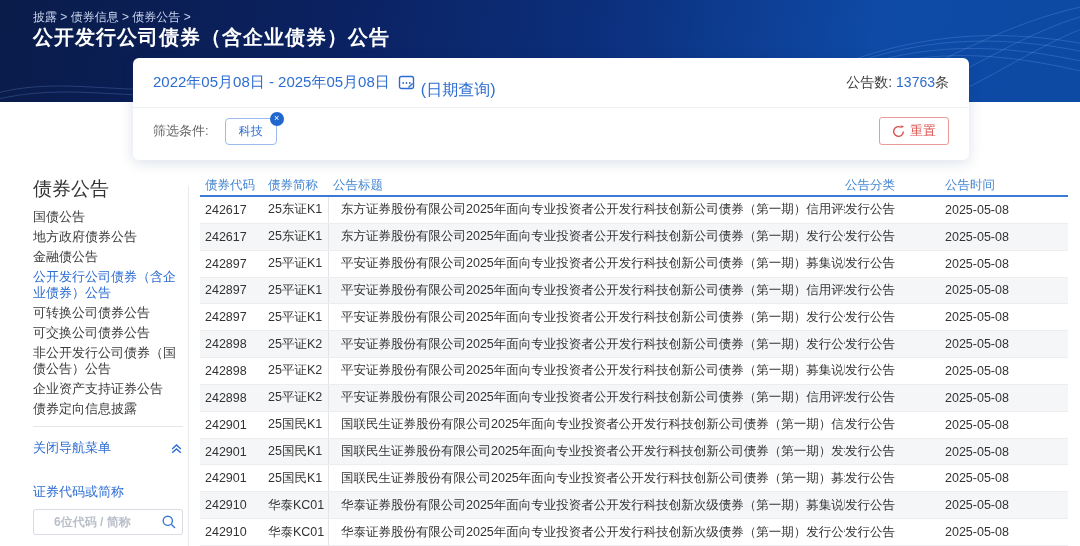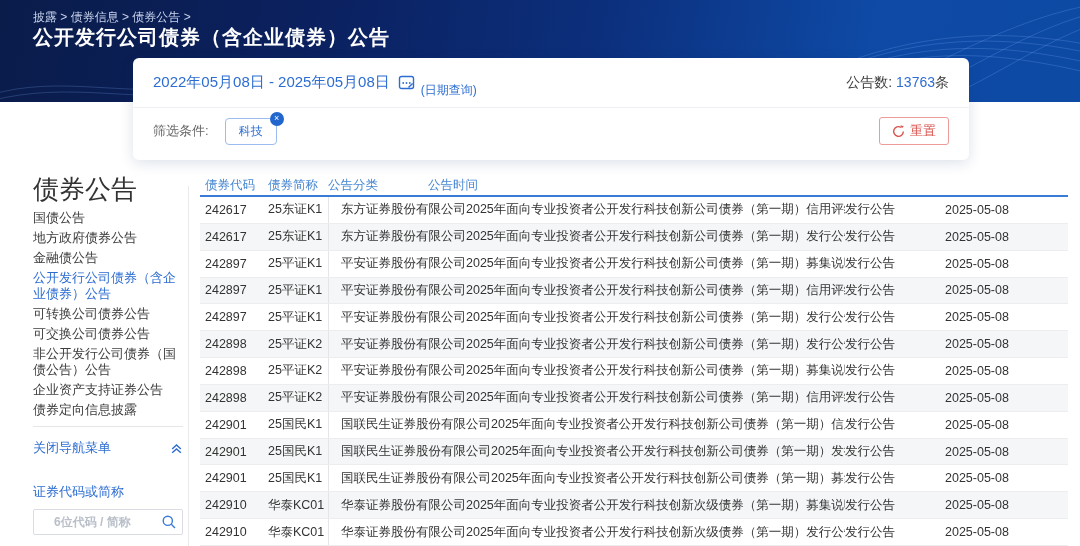--- a/index.html
+++ b/index.html
@@ -13,36 +13,36 @@
   .banner svg.waves { position:absolute; left:0; top:0; }
   .breadcrumb { position:absolute; left:33px; top:9px; font-size:12px; color:#c7d3ec; cursor:pointer;text-align:center; }
   .page-title { position:absolute; left:33px; top:24px; font-size:20px; font-weight:bold; color:#ffffff; letter-spacing:1px; }
 
   
   .filter-card { position:absolute; left:133px; top:58px; width:836px; background:#fff;
     border-radius:6px; box-shadow:0 3px 14px rgba(10,40,100,.14); z-index:5; }
   .date-row { display:flex; align-items:center; height:50px; padding:0 20px; border-bottom:1px solid #eef0f3; }
   .date-range { font-size:15px; color:#2d6dd2; cursor:pointer; }
   .calendar-icon { margin-left:8px; display:inline-flex; cursor:pointer; }
-  .date-hint { margin-left:6px; font-size:12px; color:#2d6dd2;margin-top:16px; }
+  .date-hint { margin-left:6px; font-size:16px; color:#2d6dd2;margin-top:16px; }
   .count-wrap { margin-left:auto; font-size:14px; color:#3c3c3c; }
   .count-num { color:#2d6dd2; }
   .filter-row { display:flex; align-items:center; padding:9px 20px 15px 20px; }
   .filter-label { font-size:13px; color:#666; }
   .tag { position:relative; margin-left:16px; border:1px solid #9cbcf0; color:#2d6dd2;
     background:#fff; font-size:12px; padding:4px 13px; border-radius:4px; cursor:pointer; }
   .tag-close { position:absolute; top:-7px; right:-8px; width:14px; height:14px; border-radius:50%;
     background:#2166cd; color:#fff; font-size:9px; line-height:13px; text-align:center; cursor:pointer; }
   .reset-btn { margin-left:auto; display:flex; align-items:center; gap:5px; background:#fff;
     border:1px solid #ec9a9a; color:#d9534f; font-size:13px; padding:4px 12px; border-radius:3px; cursor:pointer;justify-content:space-between; }
 
   
   .sidebar { position:absolute; left:33px; top:178px; width:150px; }
-  .sb-heading { font-size:26px; color:#333; line-height:22px; margin-bottom:10px; }
-  .sb-item { font-size:13px; color:#3c3c3c; line-height:16px; margin-bottom:4px; cursor:pointer; }
+  .sb-heading { font-size:19px; color:#333; line-height:22px; margin-bottom:10px; }
+  .sb-item { font-size:13px; color:#3c3c3c; line-height:16px; margin-bottom:4px; cursor:pointer;font-family:Liberation Mono, monospace; }
   .sb-item.active { color:#2d6dd2; }
   .sb-divider { border-top:1px solid #e6e6e6; margin-top:8px; }
   .sb-toggle { margin-top:12px; display:flex; align-items:center; justify-content:space-between;
     color:#2d6dd2; font-size:13px; cursor:pointer; }
   .sb-label { margin-top:26px; font-size:13px; color:#2d6dd2; }
   .sb-input-wrap { position:relative; margin-top:8px; }
   .sb-input { width:150px; height:26px; border:1px solid #d9dde3; border-radius:2px;
     font-size:12px; color:#333; padding:0 26px 0 20px; outline:none;font-weight:bold; }
   .sb-input::placeholder { color:#b9bfc9; }
   .search-icon { position:absolute; right:6px; top:5px; cursor:pointer; }
@@ -151,20 +151,21 @@
     </span>
   </div>
 
 </div>
 <div class="side-rule"></div>
 
 <div class="main">
   <div class="t-head">
     <div class="c code">债券代码</div>
     <div class="c name">债券简称</div>
+    <div class="c title">公告标题</div>
     <div class="c cat">公告分类</div>
     <div class="c date">公告时间</div>
   </div>
   <div id="t-body">
       <div class="t-row">
     <div class="c code">242617</div>
     <div class="c name">25东证K1</div>
     <div class="c title">东方证券股份有限公司2025年面向专业投资者公开发行科技创新公司债券（第一期）信用评级报告</div>
     <div class="c cat">发行公告</div>
     <div class="c date">2025-05-08</div>

